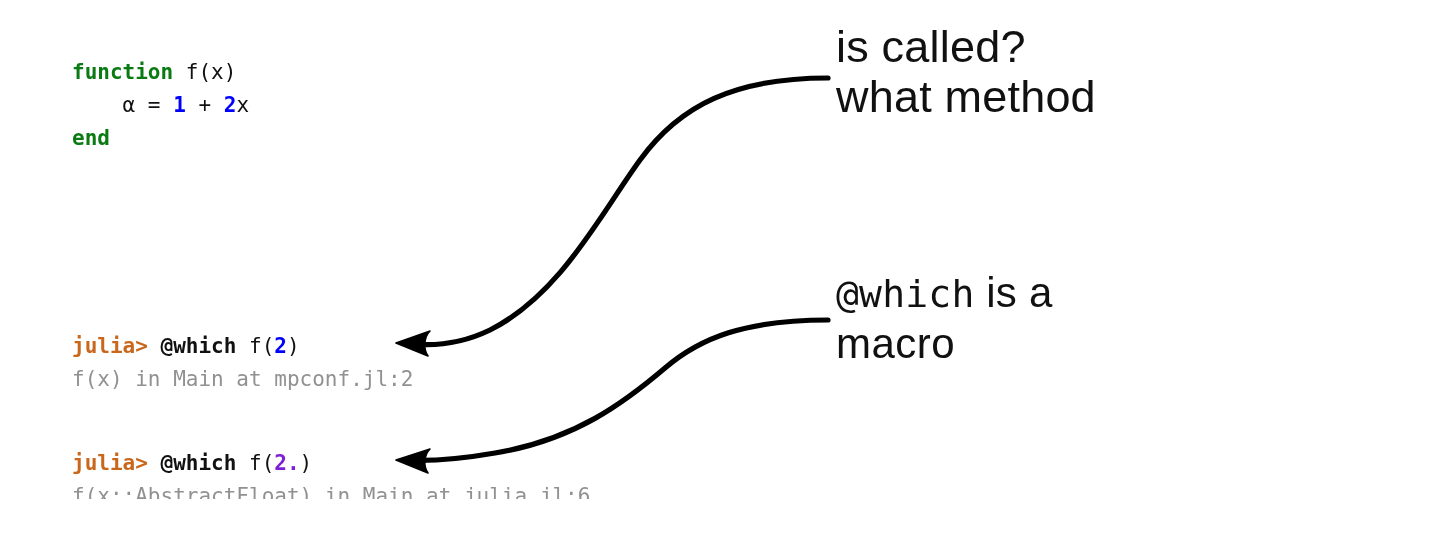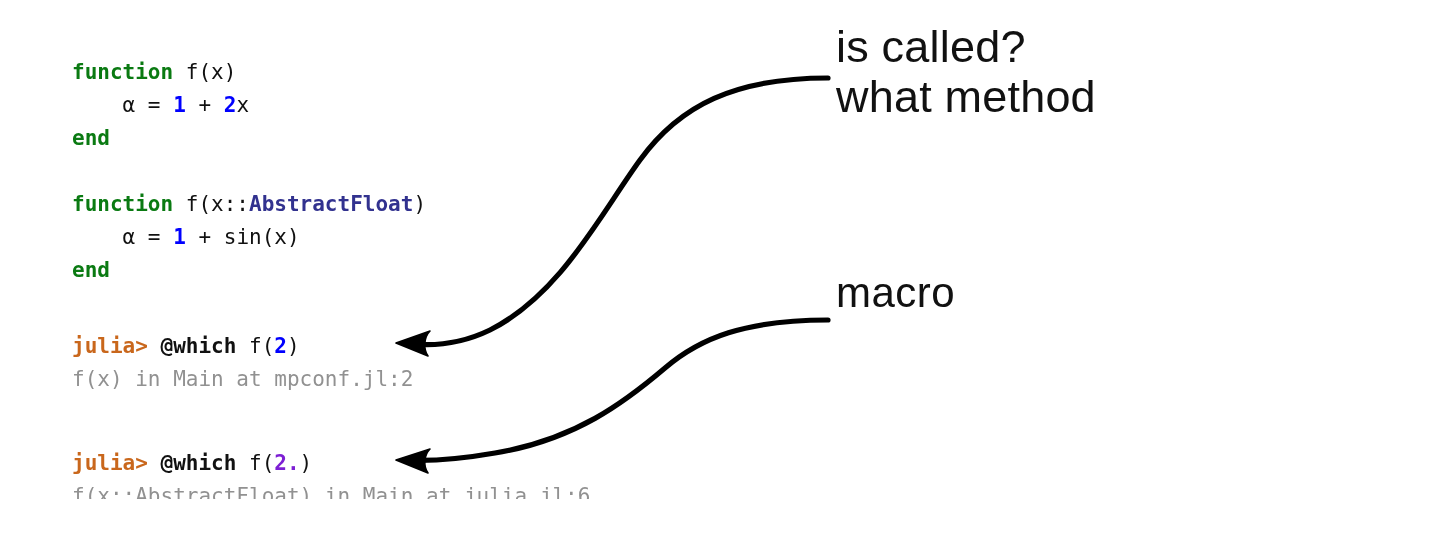--- a/index.html
+++ b/index.html
@@ -85,33 +85,30 @@
 </style>
 </head>
 <body>
 
 <div id="slide">
 
   <div class="code-block" id="fn-block-1"><span class="kw">function</span><span class="plain"> f(x)</span>
 <span class="plain">    </span><span class="plain">α = </span><span class="num">1</span><span class="plain"> + </span><span class="num">2</span><span class="plain">x</span>
 <span class="kw">end</span></div>
 
-  <div class="code-block" id="fn-block-2"><span class="kw">function</span><span class="plain"> f(x::</span><span class="type">AbstractFloat</span><span class="plain">)</span>
-<span class="plain">    </span><span class="plain">α = </span><span class="num">1</span><span class="plain"> + sin(x)</span>
-<span class="kw">end</span></div>
 
   <div class="code-block" id="repl-block-1"><span class="prompt">julia&gt;</span><span class="macroname"> @which</span><span class="plain"> f(</span><span class="num">2</span><span class="plain">)</span>
 <span class="out">f(x) in Main at mpconf.jl:2</span></div>
 
   <div class="code-block" id="repl-block-2"><span class="prompt">julia&gt;</span><span class="macroname"> @which</span><span class="plain"> f(</span><span class="numf">2.</span><span class="plain">)</span>
 <span class="out">f(x::AbstractFloat) in Main at julia.jl:6</span></div>
 
   <div class="note" id="note-1"><span class="note-line">is called?</span><span class="note-line">what method</span></div>
 
-  <div class="note" id="note-2"><span class="note-line note-bold">macro</span></div>
+  <div class="note" id="note-2"><span class="note-line"><span class="note-mono">@which</span><span> is a</span></span><span class="note-line note-bold">macro</span></div>
 
   <svg id="arrow-layer" viewBox="0 0 1429 546">
 
     <g>
       <path d="M 828 78 C 735 78 680 105 640 160 C 600 215 560 295 490 330 C 455 347 425 346 404 343" fill="none" stroke="#000000" stroke-width="5.2" stroke-linecap="round"></path>
       <path d="M 396 343 L 430 331 C 424 337 423 349 428 356 Z" fill="#000000" stroke="#000000" stroke-width="1.6" stroke-linejoin="round"></path>
     </g>
 
     <g>
       <path d="M 828 320 C 745 320 700 338 665 368 C 625 402 575 440 495 453 C 455 460 423 461 404 460" fill="none" stroke="#000000" stroke-width="5.2" stroke-linecap="round"></path>

